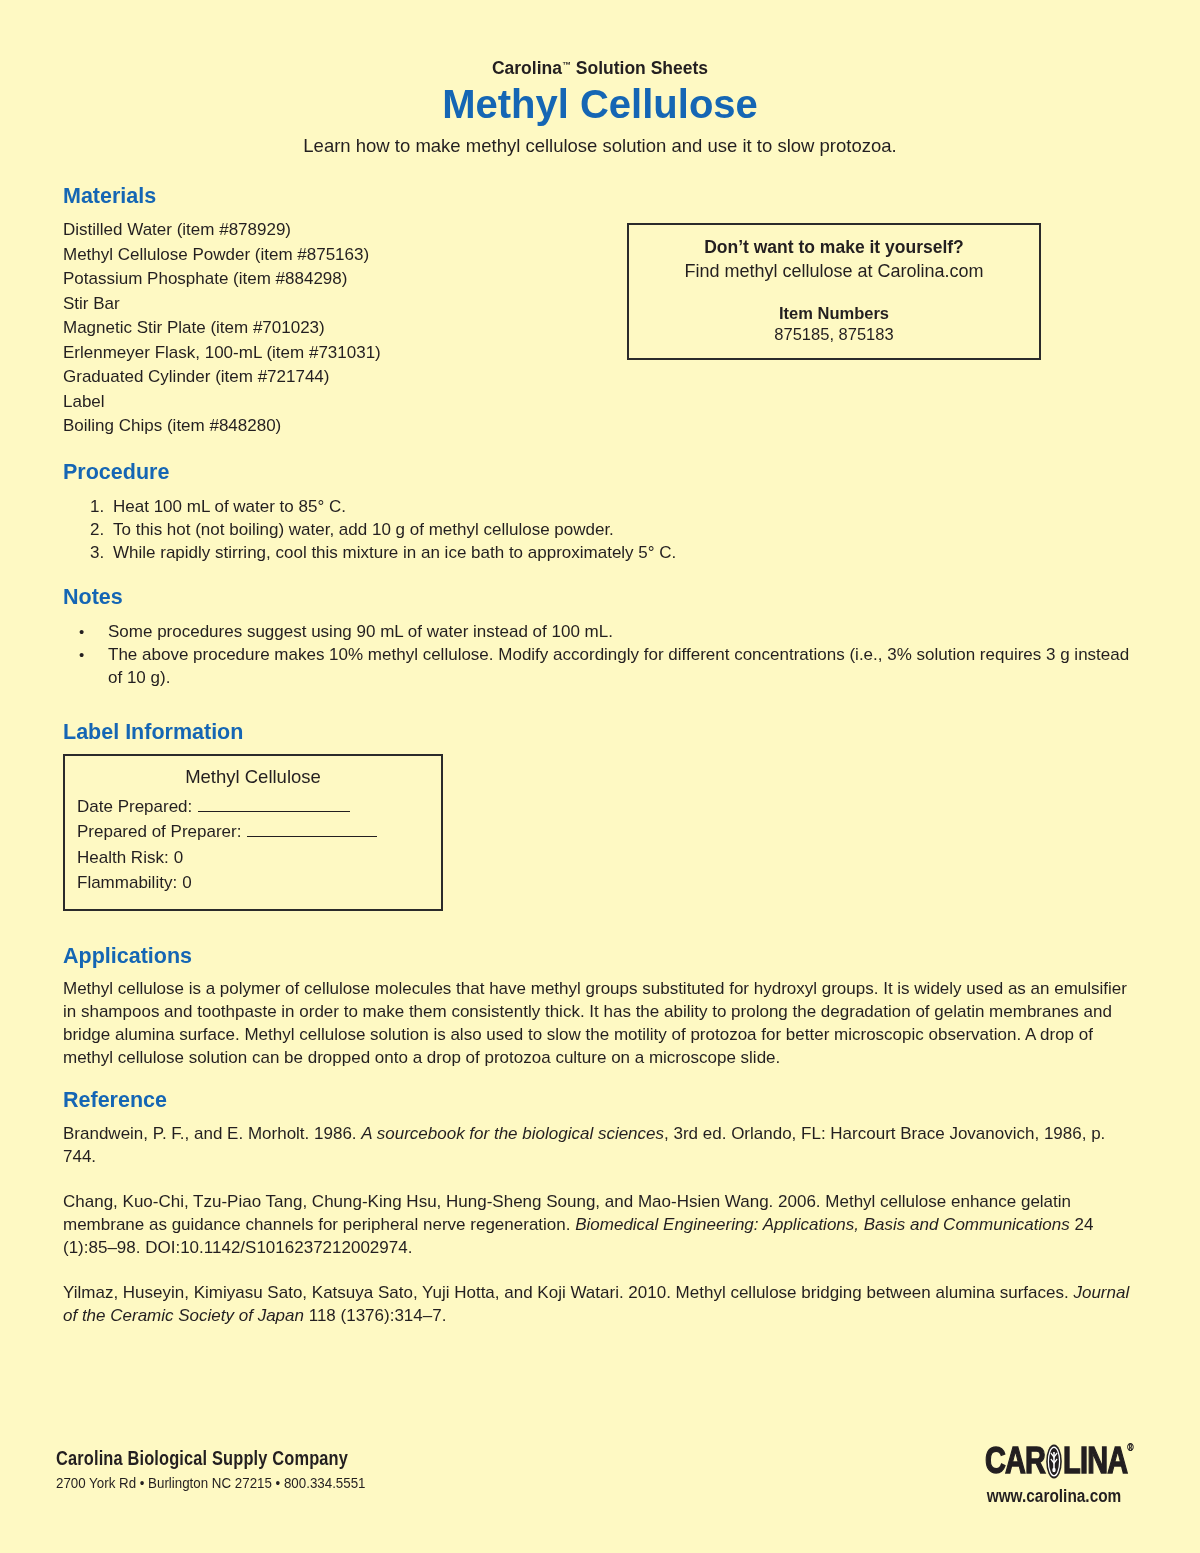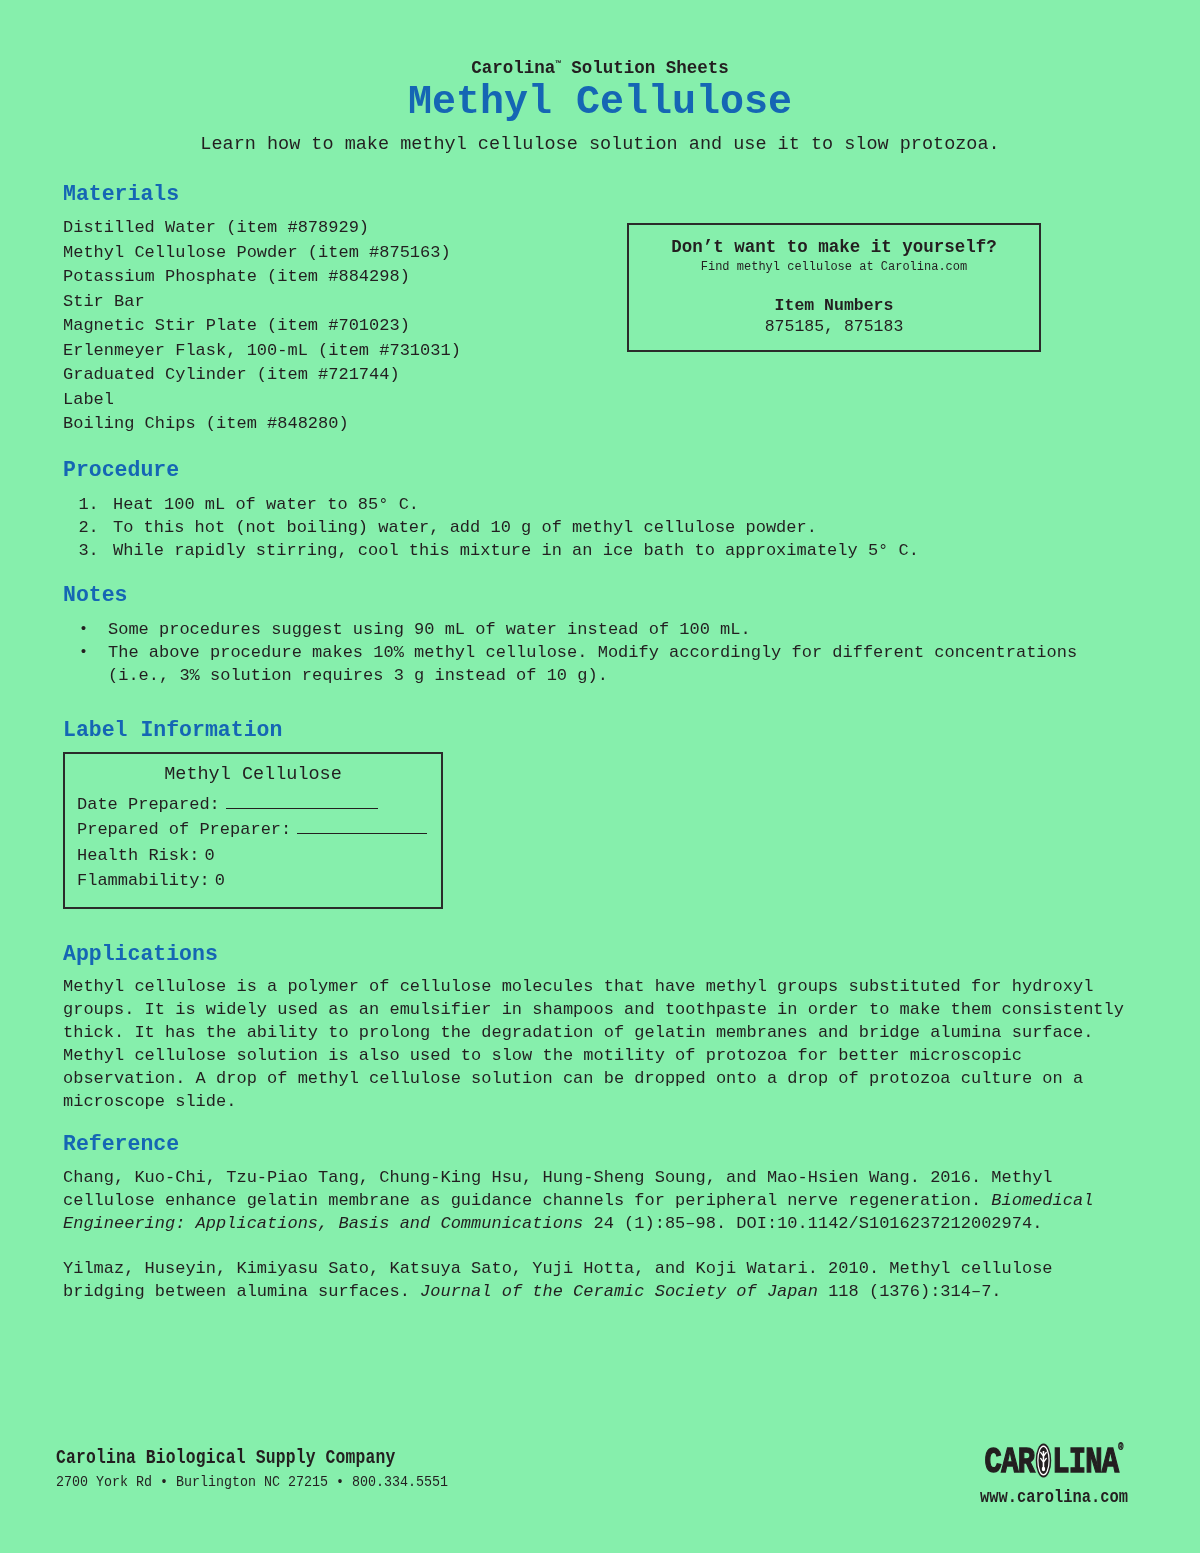--- a/index.html
+++ b/index.html
@@ -1,22 +1,22 @@
 <!DOCTYPE html>
 <html><head>
 <meta charset="utf-8">
 <style>
   * { margin:0; padding:0; box-sizing:border-box; }
   html,body { background:#e8e8e8; }
   .page {
     position:relative;
     width:1200px; height:1553px;
     margin:0 auto;
-    background:#86efac;
-    font-family:Liberation Mono, monospace;
+    background:#fef9c3;
+    font-family:Liberation Sans, sans-serif;
     color:#231f20;
     overflow:hidden;
   }
   .content { padding:0 63px; }
 
   
   .eyebrow {
     margin-top:58px;
     text-align:center;
     font-size:17.5px; font-weight:bold; color:#231f20;
@@ -48,21 +48,21 @@
 
   
   .promo-box {
     position:absolute;
     left:627px; top:223px; width:414px; min-height:123px;
     border:2px solid #2b2b2b;
     text-align:center;
     padding:12px 10px 14px;
   }
   .promo-title { font-size:17.5px; font-weight:bold; }
-  .promo-line  { font-size:12px; margin-top:3px; }
+  .promo-line  { font-size:18px; margin-top:3px; }
   .promo-gap   { height:22px; }
   .promo-items-label { font-size:16.5px; font-weight:bold; }
   .promo-items { font-size:16.5px; margin-top:2px; }
 
   
   .procedure-h { margin-top:21px; }
   .procedure-list { margin-top:10px; padding-left:46px; }
   .procedure-list li { font-size:17px; line-height:23px; padding-left:4px; }
 
   
@@ -187,21 +187,22 @@
           <div class="label-row"><span>Health Risk:</span><span class="val">0</span></div>
           <div class="label-row"><span>Flammability:</span><span class="val">0</span></div>
         </div>
     </div>
 
     <h2 class="sec applications-h">Applications</h2>
     <p class="applications-p">Methyl cellulose is a polymer of cellulose molecules that have methyl groups substituted for hydroxyl groups. It is widely used as an emulsifier in shampoos and toothpaste in order to make them consistently thick. It has the ability to prolong the degradation of gelatin membranes and bridge alumina surface. Methyl cellulose solution is also used to slow the motility of protozoa for better microscopic observation. A drop of methyl cellulose solution can be dropped onto a drop of protozoa culture on a microscope slide.</p>
 
     <h2 class="sec reference-h">Reference</h2>
     <div class="reference-body" id="reference-body">
-        <p><span>Chang, Kuo-Chi, Tzu-Piao Tang, Chung-King Hsu, Hung-Sheng Soung, and Mao-Hsien Wang. 2016. Methyl cellulose enhance gelatin membrane as guidance channels for peripheral nerve regeneration. </span><span class="it">Biomedical Engineering: Applications, Basis and Communications</span><span> 24 (1):85–98. DOI:10.1142/S1016237212002974.</span></p>
+        <p><span>Brandwein, P. F., and E. Morholt. 1986. </span><span class="it">A sourcebook for the biological sciences</span><span>, 3rd ed. Orlando, FL: Harcourt Brace Jovanovich, 1986, p. 744.</span></p>
+        <p><span>Chang, Kuo-Chi, Tzu-Piao Tang, Chung-King Hsu, Hung-Sheng Soung, and Mao-Hsien Wang. 2006. Methyl cellulose enhance gelatin membrane as guidance channels for peripheral nerve regeneration. </span><span class="it">Biomedical Engineering: Applications, Basis and Communications</span><span> 24 (1):85–98. DOI:10.1142/S1016237212002974.</span></p>
         <p><span>Yilmaz, Huseyin, Kimiyasu Sato, Katsuya Sato, Yuji Hotta, and Koji Watari. 2010. Methyl cellulose bridging between alumina surfaces. </span><span class="it">Journal of the Ceramic Society of Japan</span><span> 118 (1376):314–7.</span></p>
       </div>
 
   </div>
 
   <div class="promo-box">
     <div class="promo-title">Don’t want to make it yourself?</div>
     <div class="promo-line">Find methyl cellulose at Carolina.com</div>
     <div class="promo-gap"></div>
     <div class="promo-items-label">Item Numbers</div>

